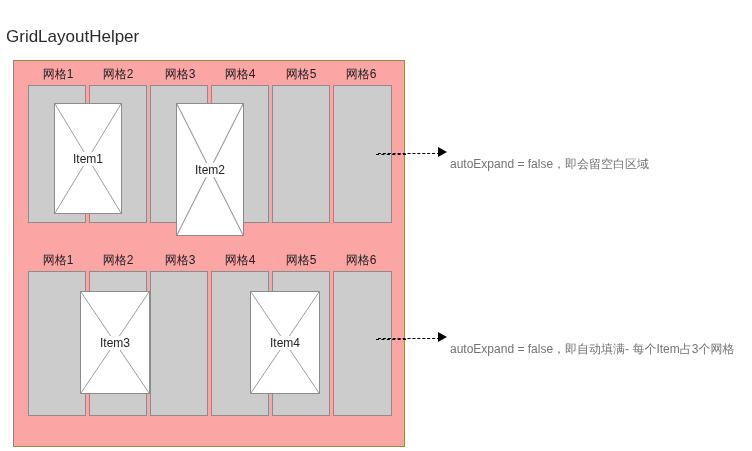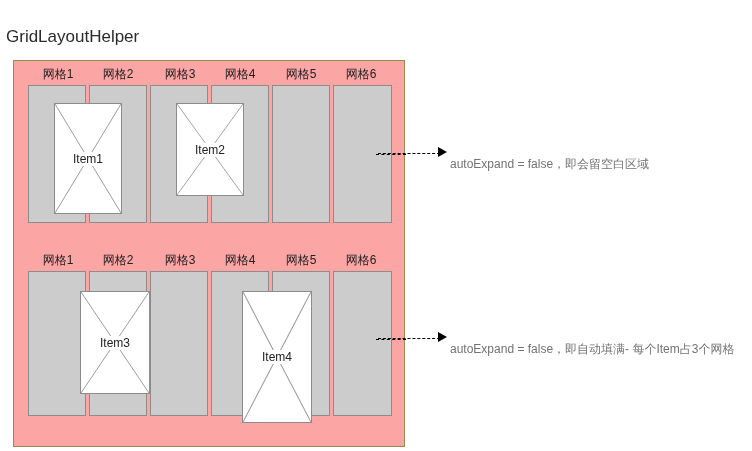--- a/index.html
+++ b/index.html
@@ -201,21 +201,21 @@
       <div class="cell" style="left:305px; width:59px;"></div>
 
       <div class="item-box" style="left:26px; top:18px; width:68px; height:111px;">
         <svg class="diag" viewBox="0 0 68 111" preserveAspectRatio="none">
           <line x1="0" y1="0" x2="68" y2="111" stroke="#999999" stroke-width="1"></line>
           <line x1="68" y1="0" x2="0" y2="111" stroke="#999999" stroke-width="1"></line>
         </svg>
         <div class="item-label">Item1</div>
       </div>
 
-      <div class="item-box" style="left:148px; top:18px; width:68px; height:93px;">
+      <div class="item-box" style="left:148px; top:18px; width:68px; height:133px;">
         <svg class="diag" viewBox="0 0 68 111" preserveAspectRatio="none">
           <line x1="0" y1="0" x2="68" y2="111" stroke="#999999" stroke-width="1"></line>
           <line x1="68" y1="0" x2="0" y2="111" stroke="#999999" stroke-width="1"></line>
         </svg>
         <div class="item-label">Item2</div>
       </div>
     </div>
   </div>
 
   <div class="grid-block" id="grid-block-2">
@@ -237,21 +237,21 @@
       <div class="cell" style="left:305px; width:59px;  height:145px;"></div>
 
       <div class="item-box" style="left:52px; top:20px; width:70px; height:103px;">
         <svg class="diag" viewBox="0 0 70 103" preserveAspectRatio="none">
           <line x1="0" y1="0" x2="70" y2="103" stroke="#999999" stroke-width="1"></line>
           <line x1="70" y1="0" x2="0" y2="103" stroke="#999999" stroke-width="1"></line>
         </svg>
         <div class="item-label">Item3</div>
       </div>
 
-      <div class="item-box" style="left:214px; top:20px; width:70px; height:132px;">
+      <div class="item-box" style="left:222px; top:20px; width:70px; height:103px;">
         <svg class="diag" viewBox="0 0 70 103" preserveAspectRatio="none">
           <line x1="0" y1="0" x2="70" y2="103" stroke="#999999" stroke-width="1"></line>
           <line x1="70" y1="0" x2="0" y2="103" stroke="#999999" stroke-width="1"></line>
         </svg>
         <div class="item-label">Item4</div>
       </div>
     </div>
   </div>
 
   <div class="anno-lead" style="left:362px; top:93px; width:30px;"></div>

